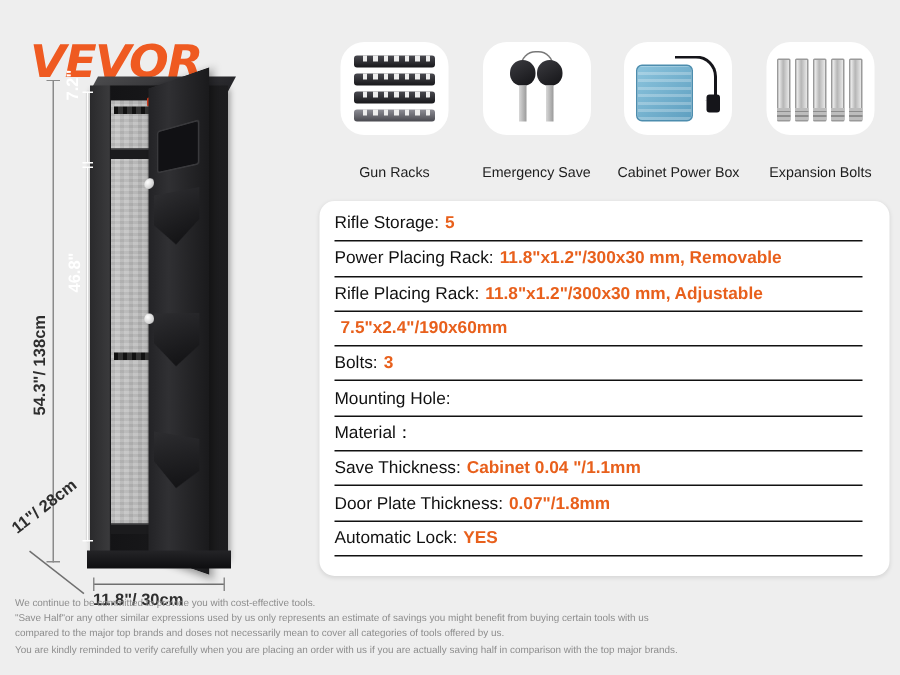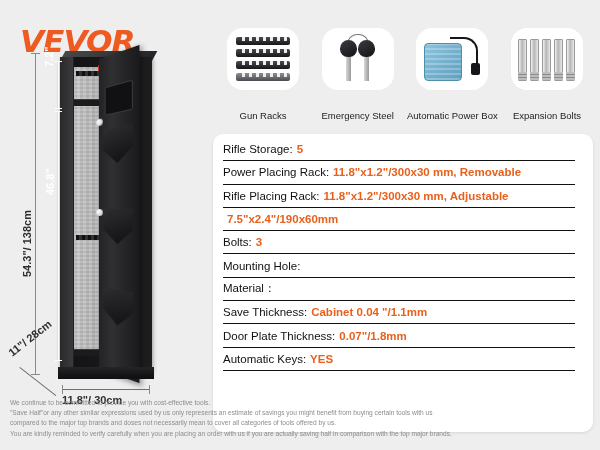--- a/index.html
+++ b/index.html
@@ -122,21 +122,21 @@
   .pbox .plug{position:absolute;right:0;top:26px;width:9px;height:12px;border-radius:2px;background:#15151a;}
   
   .bolts{display:flex;gap:3px;align-items:flex-end;height:44px;}
   .bolt{width:7px;height:40px;position:relative;
     background:linear-gradient(90deg,#f2f2f2,#b6b6b6 45%,#e8e8e8);
     border:1px solid #9a9a9a;border-radius:1px;}
   .bolt::after{content:"";position:absolute;left:-1px;right:-1px;bottom:0;height:8px;
     background:repeating-linear-gradient(0deg,#bdbdbd 0 2px,#8c8c8c 2px 3px);}
   
   #spec-panel{
-    position:absolute;left:213px;top:134px;width:380px;height:298px;
+    position:absolute;left:213px;top:134px;width:380px;height:250px;
     background:#ffffff;border-radius:10px;
     box-shadow:0 1px 3px rgba(0,0,0,.10);
   }
   #spec-table{position:absolute;left:10px;top:4px;width:352px;}
   .spec-row{
     height:22.3px;display:flex;align-items:center;
     border-bottom:1px solid #111111;font-size:11.5px;white-space:nowrap;
   }
   .spec-row:last-child{border-bottom:1px solid #111111;}
   .spec-label{color:#111111;}
@@ -220,32 +220,32 @@
         <div class="key" style="left:5px;">
           <div class="head"></div>
           <div class="blade"></div>
         </div>
         <div class="key" style="left:23px;">
           <div class="head"></div>
           <div class="blade"></div>
         </div>
       </div>
     </div>
-    <div class="acc-label">Emergency Steel</div>
+    <div class="acc-label">Emergency Save</div>
   </div>
 
   <div class="acc-item">
     <div class="acc-card">
       <div class="pbox">
         <div class="body"></div>
         <div class="cable"></div>
         <div class="plug"></div>
       </div>
     </div>
-    <div class="acc-label">Automatic Power Box</div>
+    <div class="acc-label">Cabinet Power Box</div>
   </div>
 
   <div class="acc-item">
     <div class="acc-card">
       <div class="bolts">
         <div class="bolt"></div>
         <div class="bolt"></div>
         <div class="bolt"></div>
         <div class="bolt"></div>
         <div class="bolt"></div>
@@ -285,21 +285,21 @@
     </div>
     <div class="spec-row">
       <span class="spec-label">Save Thickness:</span>
       <span class="spec-value">Cabinet 0.04 "/1.1mm</span>
     </div>
     <div class="spec-row">
       <span class="spec-label">Door Plate Thickness:</span>
       <span class="spec-value">0.07"/1.8mm</span>
     </div>
     <div class="spec-row">
-      <span class="spec-label">Automatic Keys:</span>
+      <span class="spec-label">Automatic Lock:</span>
       <span class="spec-value">YES</span>
     </div>
   </div>
 </div>
 
 <div id="disclaimer">
   <div>We continue to be committed to provide you with cost-effective tools.</div>
   <div>"Save Half"or any other similar expressions used by us only represents an estimate of savings you might benefit from buying certain tools with us</div>
   <div>compared to the major top brands and doses not necessarily mean to cover all categories of tools offered by us.</div>
   <div>You are kindly reminded to verify carefully when you are placing an order with us if you are actually saving half in comparison with the top major brands.</div>

